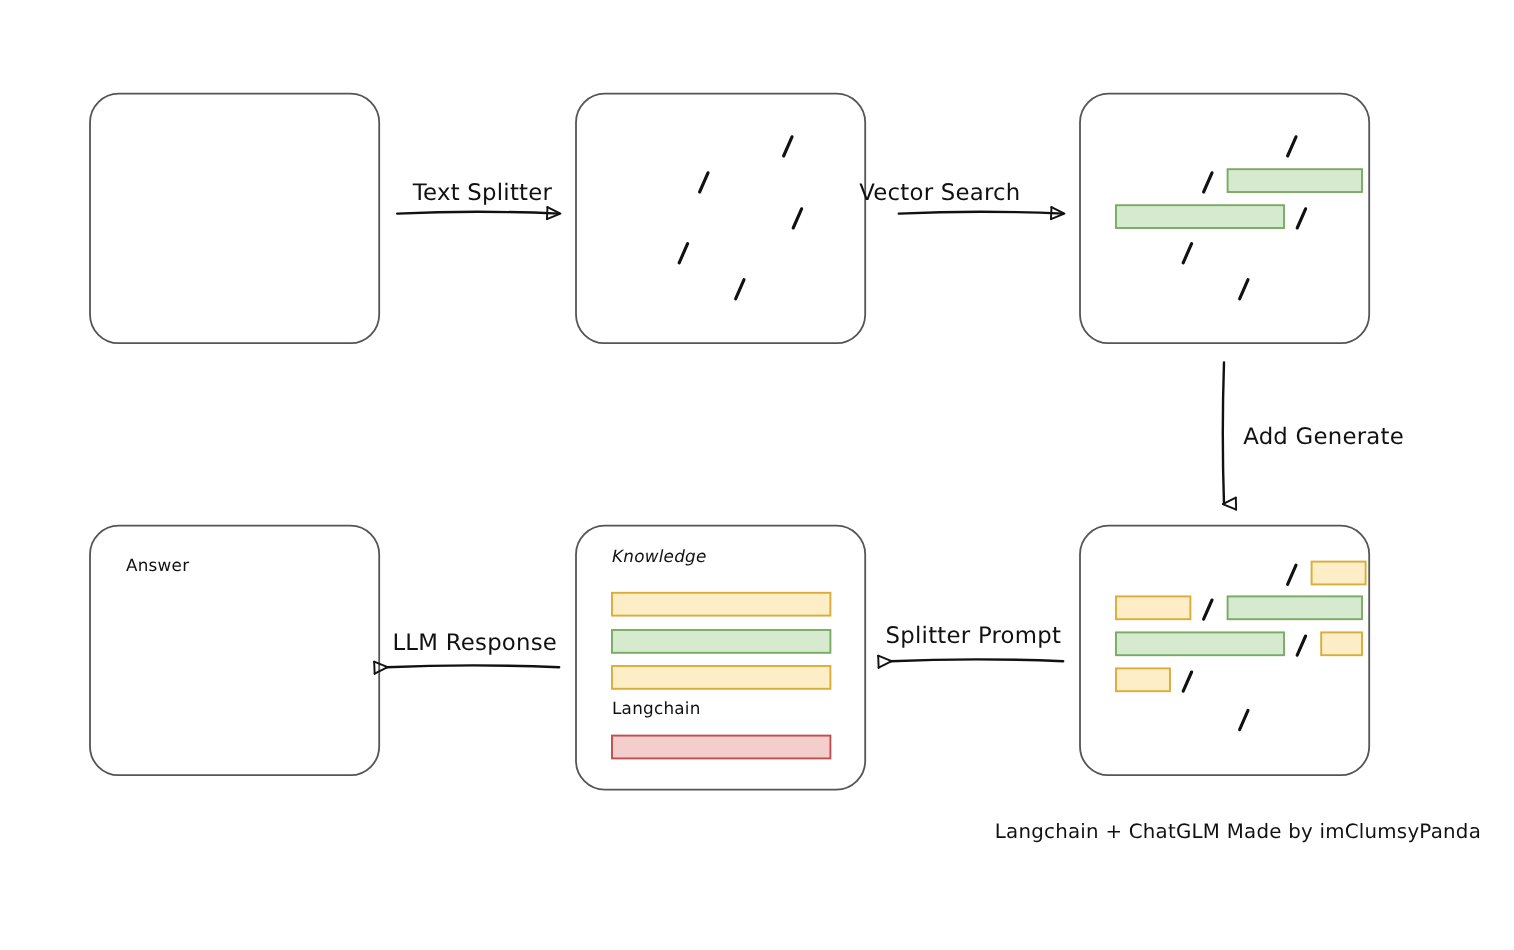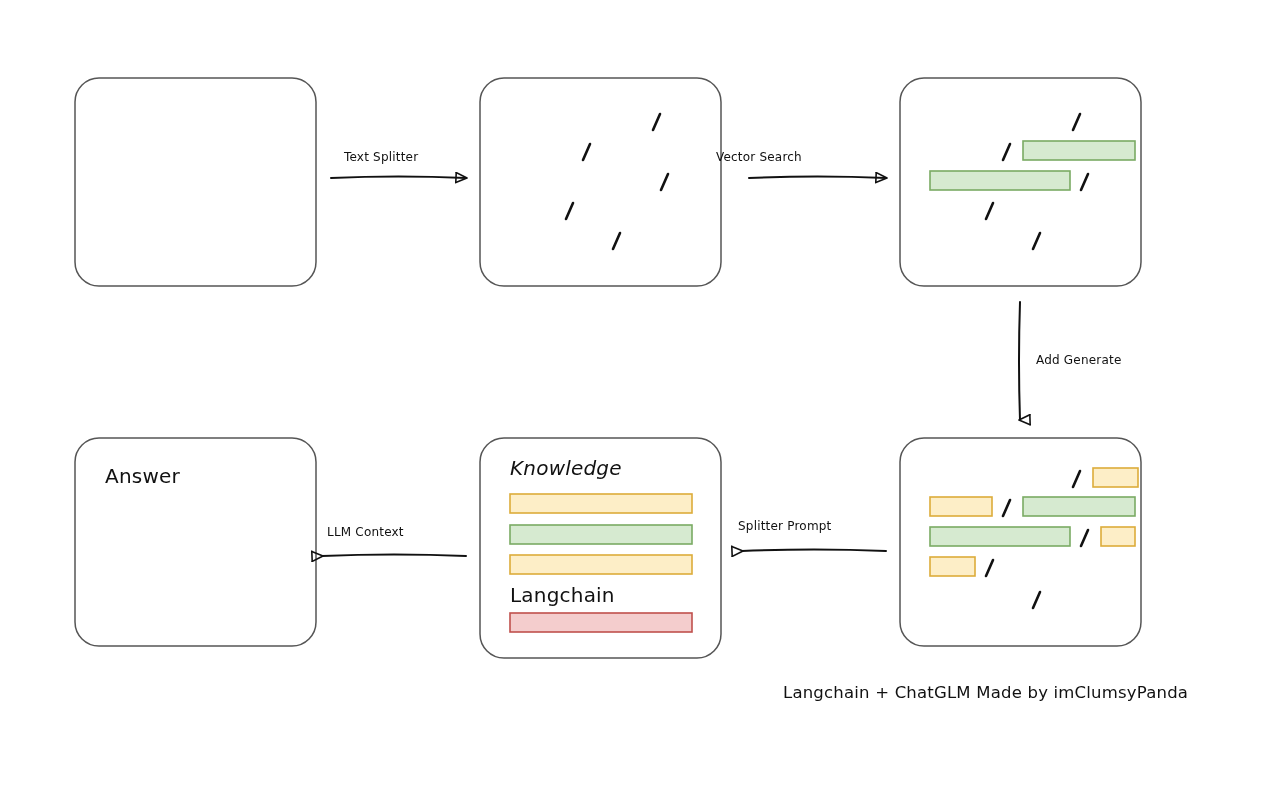--- a/index.html
+++ b/index.html
@@ -21,28 +21,29 @@
     height: 792px;
   }
   .lbl {
     position: absolute;
     font-family: "DejaVu Sans", sans-serif;
     color: #111111;
     white-space: nowrap;
     letter-spacing: 0.2px;
   }
   .arrow-label {
-    font-size: 12px;
+    font-size: 19px;
     text-align: center;
   }
   .box-title {
-    font-size: 20px;
+    font-size: 14px;
   }
   .footer-label {
     font-size: 16.5px;
+    margin-left: 46px;
   }
 </style>
 </head>
 <body>
 
 <svg id="canvas" xmlns="http://www.w3.org/2000/svg" viewBox="0 0 1262 792">
   <defs>
     <marker id="arrowOpenR" markerWidth="14" markerHeight="14" refX="11" refY="6" orient="auto" markerUnits="userSpaceOnUse">
       <path d="M1,1 L12,6 L1,11" fill="none" stroke="#111111" stroke-width="1.6" stroke-linejoin="round" stroke-linecap="round"></path>
       <path d="M1,1 L1,11" fill="none" stroke="#111111" stroke-width="1.6" stroke-linecap="round"></path>
@@ -144,15 +145,15 @@
 </svg>
 
 <div id="labels-layer">
     <div class="lbl box-title" style="left: 105px; top: 464px;">Answer</div>
     <div class="lbl box-title" style="left: 510px; top: 456px; font-style: italic;">Knowledge</div>
     <div class="lbl box-title" style="left: 510px; top: 583px;">Langchain</div>
     <div class="lbl arrow-label" style="left: 344px; top: 150px;">Text Splitter</div>
     <div class="lbl arrow-label" style="left: 716px; top: 150px;">Vector Search</div>
     <div class="lbl arrow-label" style="left: 1036px; top: 353px;">Add Generate</div>
     <div class="lbl arrow-label" style="left: 738px; top: 519px;">Splitter Prompt</div>
-    <div class="lbl arrow-label" style="left: 327px; top: 525px;">LLM Context</div>
+    <div class="lbl arrow-label" style="left: 327px; top: 525px;">LLM Response</div>
     <div class="lbl footer-label" style="left: 783px; top: 683px;">Langchain + ChatGLM Made by imClumsyPanda</div>
   </div>
 
 </body></html>

